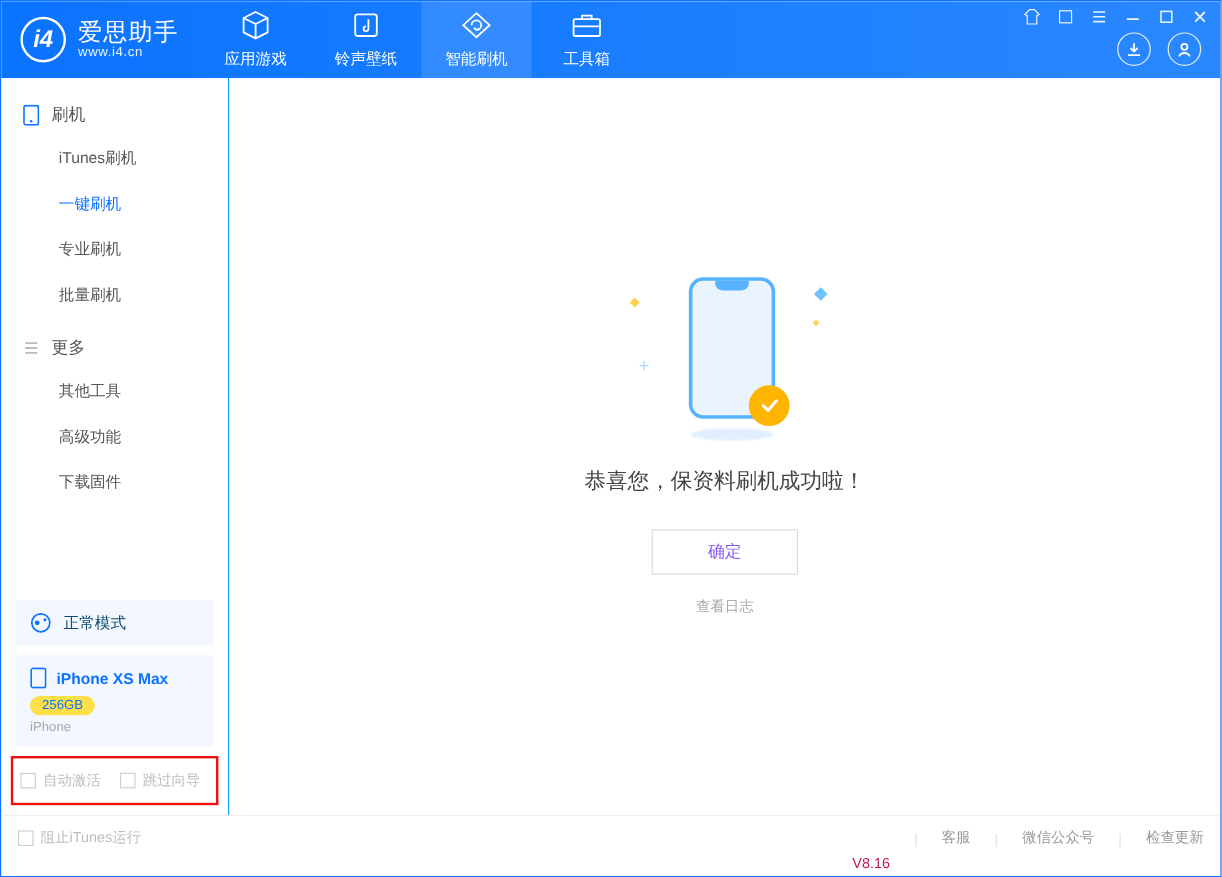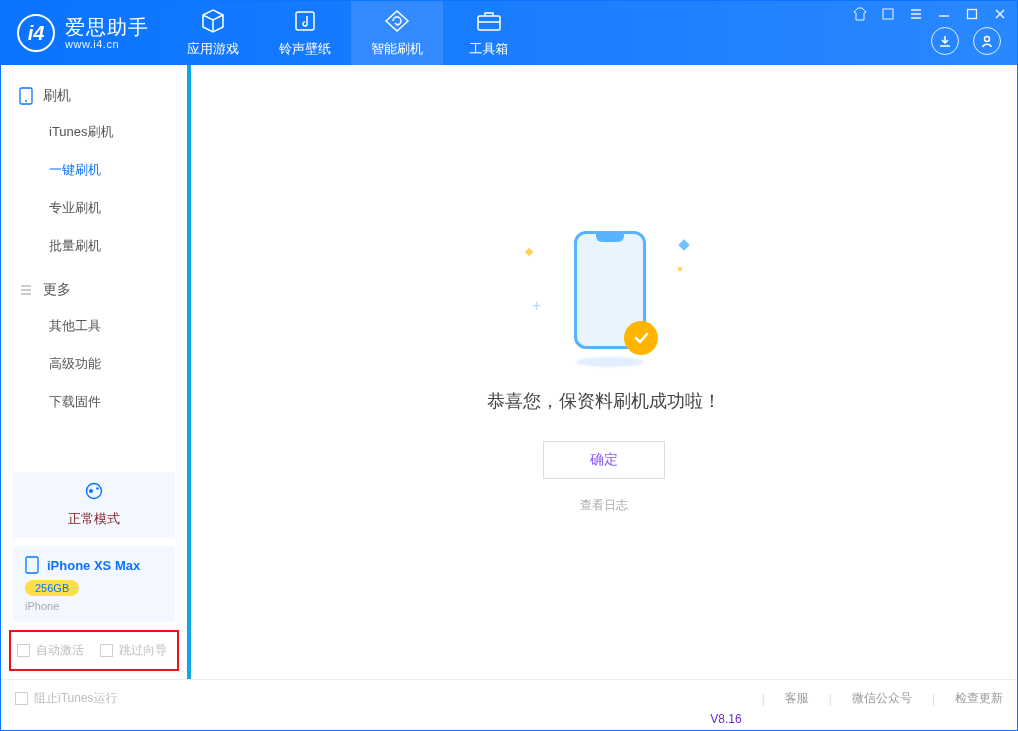--- a/index.html
+++ b/index.html
@@ -18,26 +18,26 @@
 .tab.active { background: rgba(255,255,255,.12); }
 .tab-icon { width: 26px; height: 26px; display: flex; align-items: center; justify-content: center; }
 
 .window-ctrls { position: absolute; top: 6px; right: 10px; display: flex; gap: 14px; align-items: center; }
 .window-ctrls .wc { width: 14px; height: 14px; cursor: pointer; display: flex; align-items: center; justify-content: center; opacity: .9; }
 .header-circles { position: absolute; right: 16px; bottom: 10px; display: flex; gap: 14px; }
 .hc { width: 28px; height: 28px; border: 1.6px solid rgba(255,255,255,.85); border-radius: 50%; display: flex; align-items: center; justify-content: center; cursor: pointer; }
 
 
 .body-row { display: flex; height: 614px; }
-.sidebar { width: 190px; border-right: 4px solid #0ea5e9; position: relative; padding-top: 14px; }
+.sidebar { width: 190px; border-right: 1px solid #0ea5e9; position: relative; padding-top: 14px; }
 .side-group-head { display: flex; align-items: center; gap: 10px; padding: 8px 18px; font-size: 14px; color: #555; }
 .side-item { padding: 10px 18px 10px 48px; font-size: 13px; color: #555; cursor: pointer; }
 .side-item.active { color: #0a73ff; }
 
-.mode-card { margin: 8px 12px; background: #f3f7ff; border-radius: 2px; padding: 10px 12px; display: flex; align-items: center; gap: 10px; font-size: 13px; color: #7f1d1d; flex-direction: column; }
+.mode-card { margin: 8px 12px; background: #f3f7ff; border-radius: 2px; padding: 10px 12px; display: flex; align-items: center; gap: 10px; font-size: 13px; color: #0c4a6e; }
 .device-card { margin: 4px 12px 0; background: #f3f7ff; border-radius: 2px; padding: 10px 12px; font-size: 13px; }
 .device-name { color: #0a73ff; font-weight: 600; display: flex; align-items: center; gap: 8px; }
 .capacity-pill { display: inline-block; margin-top: 6px; background: #fde047; color: #0a73ff; font-size: 11px; padding: 2px 10px; border-radius: 10px; }
 .device-sub { color: #aaa; font-size: 11px; margin-top: 4px; }
 
 .sidebar-spacer { position: absolute; bottom: 0; left: 0; right: 0; }
 .opts-box { border: 2px solid #e11; margin: 8px; padding: 10px 6px; display: flex; gap: 16px; align-items: flex-start; }
 .chk { display: flex; align-items: center; gap: 6px; font-size: 12px; color: #bdbdbd; cursor: pointer; }
 .chk-box { width: 13px; height: 13px; border: 1px solid #cfcfcf; }
 
@@ -55,21 +55,21 @@
 .plus { position: absolute; color: #b4dcff; font-size: 16px; left: -22px; top: 66px; }
 
 .success-text { font-size: 18px; color: #444; margin-bottom: 28px; }
 .ok-btn { border: 1px solid #ddd; background: #fff; padding: 9px 46px; font-size: 14px; color: #8b5cf6; cursor: pointer; margin-bottom: 18px; }
 .log-link { font-size: 12px; color: #aaa; cursor: pointer; }
 
 
 .footer { height: 38px; border-top: 1px solid #eee; display: flex; align-items: center; padding: 0 14px; font-size: 12px; color: #bbb; }
 .footer-left { display: flex; align-items: center; gap: 6px; }
 .footer-right { margin-left: auto; display: flex; align-items: center; gap: 20px; }
-.footer-right .ver { color: #6d28d9; margin-top: 40px; }
+.footer-right .ver { color: #be185d; margin-top: 40px; }
 .footer-right .lnk { color: #999; cursor: pointer; }
 .footer-right .sep { color: #e0e0e0; }
 
 svg { display: block; }
 </style>
 </head>
 <body>
 
 <div class="header">
   <div class="logo-block">

